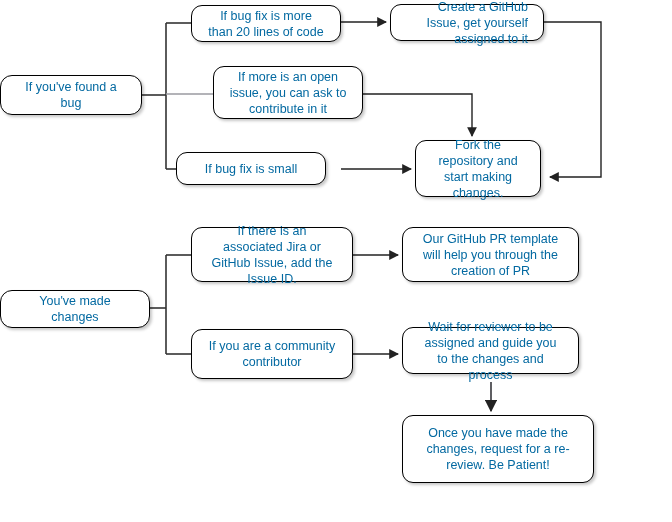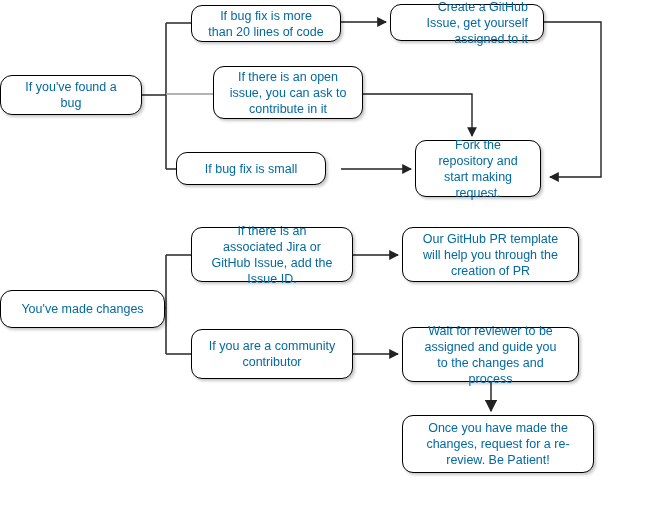--- a/index.html
+++ b/index.html
@@ -56,26 +56,26 @@
   }
 
   
   .n-found-bug      { left: 0px;   top: 75px;  width: 142px; height: 40px; }
   .n-bugfix-large   { left: 191px; top: 5px;   width: 150px; height: 37px; }
   .n-open-issue     { left: 213px; top: 66px;  width: 150px; height: 53px; }
   .n-bugfix-small   { left: 176px; top: 152px; width: 150px; height: 33px; }
   .n-create-issue   { left: 390px; top: 4px;   width: 154px; height: 37px; text-align: right; }
   .n-fork-repo      { left: 415px; top: 140px; width: 126px; height: 57px; }
 
-  .n-made-changes   { left: 0px;   top: 290px; width: 165px; height: 38px; }
+  .n-made-changes   { left: 0px;   top: 290px; width: 150px; height: 38px; }
   .n-jira-issue     { left: 191px; top: 227px; width: 162px; height: 55px; }
   .n-community      { left: 191px; top: 329px; width: 162px; height: 50px; }
   .n-pr-template    { left: 402px; top: 227px; width: 177px; height: 55px; }
-  .n-wait-reviewer  { left: 402px; top: 327px; width: 177px; height: 55px; }
-  .n-re-review      { left: 402px; top: 415px; width: 192px; height: 58px; }
+  .n-wait-reviewer  { left: 402px; top: 327px; width: 177px; height: 47px; }
+  .n-re-review      { left: 402px; top: 415px; width: 192px; height: 68px; }
 </style>
 </head>
 <body>
 
 <div id="canvas">
 
   <svg id="edges" viewBox="0 0 672 522" width="672" height="522" xmlns="http://www.w3.org/2000/svg">
     <defs>
       <marker id="arrow" viewBox="0 0 10 10" refX="9" refY="5" markerWidth="7" markerHeight="7" orient="auto-start-reverse">
         <path d="M 0 0 L 10 5 L 0 10 z" fill="#222222"></path>
@@ -126,33 +126,33 @@
 
   <div class="node sharp n-found-bug">
     <span>If you've found a bug</span>
   </div>
 
   <div class="node rounded n-bugfix-large">
     <span>If bug fix is more than 20 lines of code</span>
   </div>
 
   <div class="node rounded n-open-issue">
-    <span>If there is an open issue, you can ask to contribute in it</span>
+    <span>If more is an open issue, you can ask to contribute in it</span>
   </div>
 
   <div class="node rounded n-bugfix-small">
     <span>If bug fix is small</span>
   </div>
 
   <div class="node rounded n-create-issue">
     <span>Create a GitHub Issue, get yourself assigned to it</span>
   </div>
 
   <div class="node rounded n-fork-repo">
-    <span>Fork the repository and start making request.</span>
+    <span>Fork the repository and start making changes.</span>
   </div>
 
   <div class="node sharp n-made-changes">
     <span>You've made changes</span>
   </div>
 
   <div class="node rounded n-community">
     <span>If you are a community contributor</span>
   </div>
 

